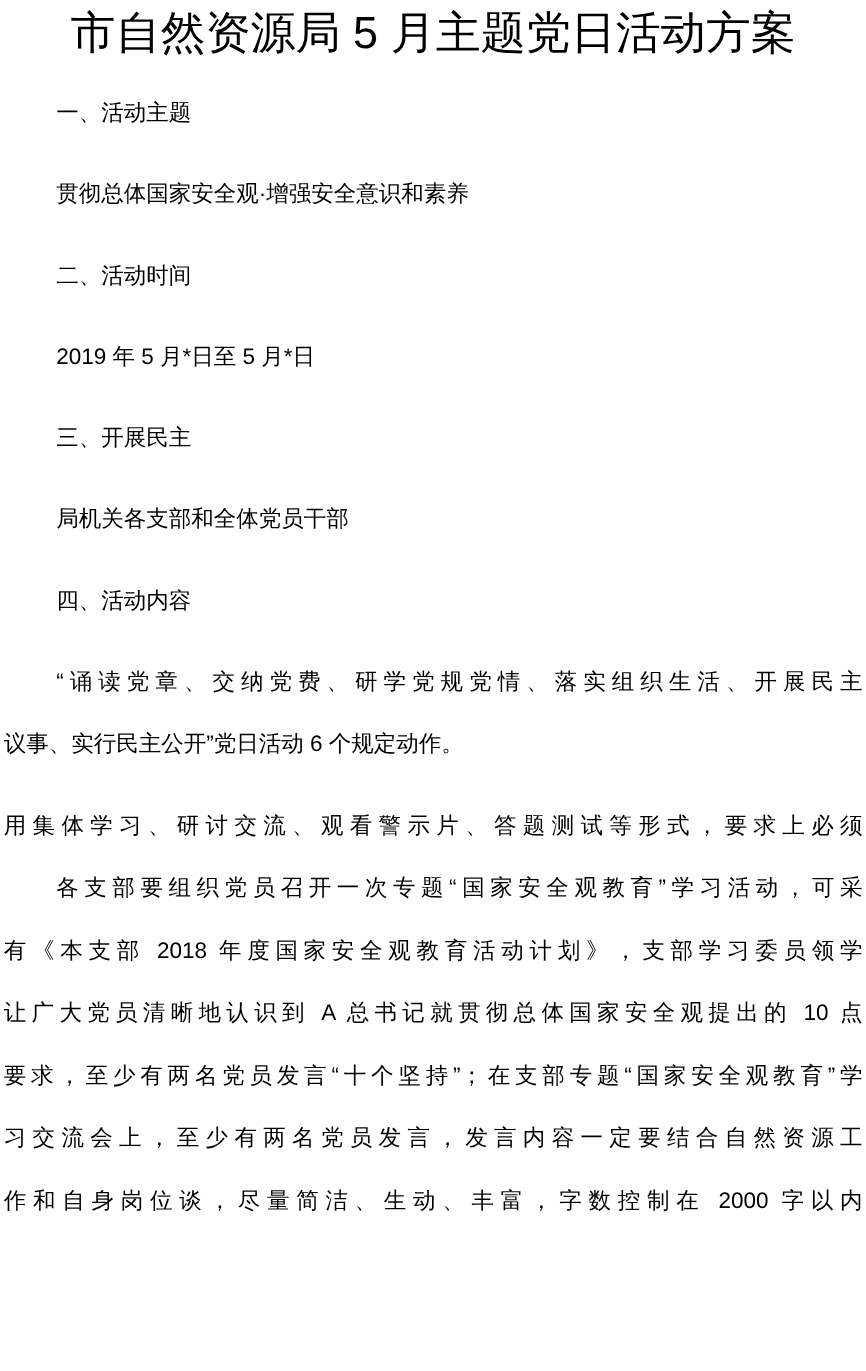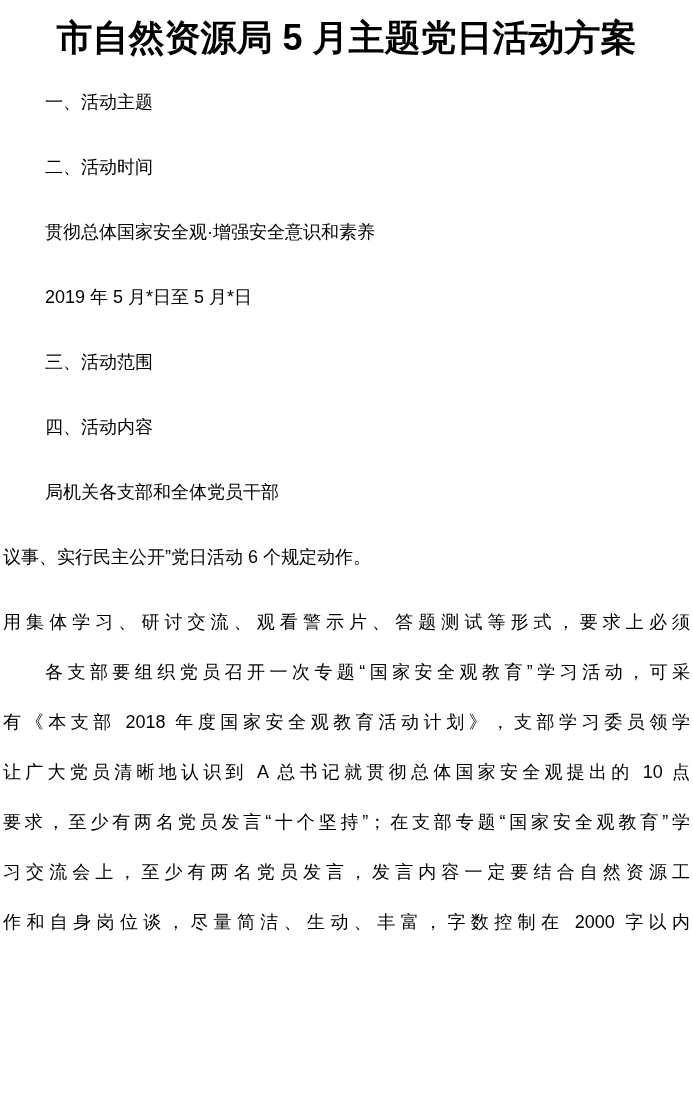--- a/index.html
+++ b/index.html
@@ -12,24 +12,24 @@
     height: 1097px;
     overflow: hidden;
     color: #000000;
     font-family: "Liberation Sans", sans-serif;
   }
   .doc {
     padding: 2px 3px 0 3px;
   }
   .title {
     font-size: 36px;
-    font-weight: 700;
+    font-weight: 400;
     line-height: 48px;
     text-align: center;
-    margin: 12px 0 15px 0;
+    margin: 0 0 15px 0;
     white-space: nowrap;
   }
   .para {
     font-size: 18px;
     line-height: 50px;
     margin: 0 0 15px 0;
   }
   .line {
     text-align: justify;
     text-justify: inter-character;
@@ -44,38 +44,39 @@
 </head>
 <body>
 
 <div class="doc">
   <h1 class="title">市自然资源局 5 月主题党日活动方案</h1>
   <div id="paragraphs">
       <div class="para">
         <div class="line first-line">一、活动主题</div>
       </div>
       <div class="para">
-        <div class="line first-line">二、活动时间</div>
+        <div class="line first-line">贯彻总体国家安全观·增强安全意识和素养</div>
       </div>
       <div class="para">
-        <div class="line first-line">贯彻总体国家安全观·增强安全意识和素养</div>
+        <div class="line first-line">二、活动时间</div>
       </div>
       <div class="para">
         <div class="line first-line">2019 年 5 月*日至 5 月*日</div>
       </div>
       <div class="para">
-        <div class="line first-line">三、活动范围</div>
+        <div class="line first-line">三、开展民主</div>
+      </div>
+      <div class="para">
+        <div class="line first-line">局机关各支部和全体党员干部</div>
       </div>
       <div class="para">
         <div class="line first-line">四、活动内容</div>
       </div>
       <div class="para">
-        <div class="line first-line">局机关各支部和全体党员干部</div>
-      </div>
-      <div class="para">
+        <div class="line first-line justified">“诵读党章、交纳党费、研学党规党情、落实组织生活、开展民主</div>
         <div class="line">议事、实行民主公开”党日活动 6 个规定动作。</div>
       </div>
       <div class="para">
         <div class="line justified">用集体学习、研讨交流、观看警示片、答题测试等形式，要求上必须</div>
         <div class="line first-line justified">各支部要组织党员召开一次专题“国家安全观教育”学习活动，可采</div>
         <div class="line justified">有《本支部 2018 年度国家安全观教育活动计划》，支部学习委员领学</div>
         <div class="line justified">让广大党员清晰地认识到 A 总书记就贯彻总体国家安全观提出的 10 点</div>
         <div class="line justified">要求，至少有两名党员发言“十个坚持”；在支部专题“国家安全观教育”学</div>
         <div class="line justified">习交流会上，至少有两名党员发言，发言内容一定要结合自然资源工</div>
         <div class="line justified">作和自身岗位谈，尽量简洁、生动、丰富，字数控制在 2000 字以内</div>

